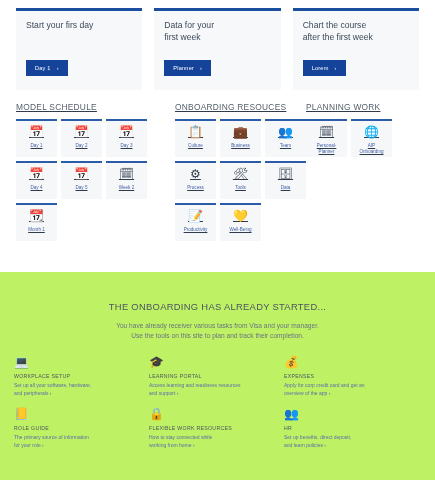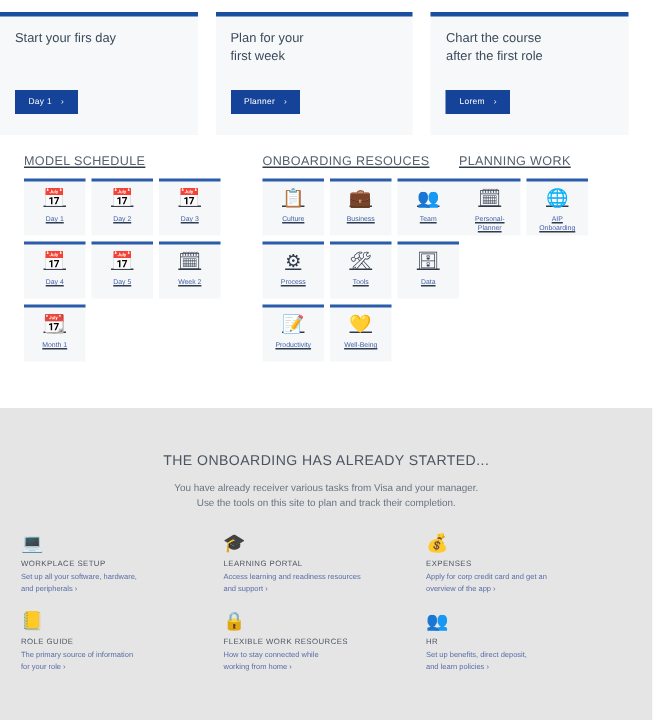--- a/index.html
+++ b/index.html
@@ -4,21 +4,21 @@
 <style>
   html,body{margin:0;padding:0;}
   body{
     width:435px;height:480px;background:#ffffff;
     font-family:"Liberation Sans", sans-serif;
     color:#2f3a4a;overflow:hidden;
   }
   .page{width:435px;height:480px;position:relative;}
 
   
-  .cards{display:flex;gap:12px;padding:8px 16px 0 0;box-sizing:border-box;}
+  .cards{display:flex;gap:12px;padding:8px 16px 0 16px;box-sizing:border-box;}
   .card{
     flex:1;background:#f7f8f9;border-top:3px solid #1a4fa0;
     height:82px;box-sizing:border-box;padding:9px 10px 0 10px;position:relative;
   }
   .card-title{font-size:8.6px;line-height:11.5px;color:#3c4a5c;font-weight:400;}
   .card-btn{
     position:absolute;left:10px;bottom:14px;background:#15439a;color:#fff;
     font-size:5.6px;padding:5px 9px 5px 9px;display:inline-flex;align-items:center;
     gap:6px;letter-spacing:.2px;
   }
@@ -42,21 +42,21 @@
   }
   .tile .gl{font-size:12px;line-height:13px;}
   .tile .tl{
     font-size:4.6px;color:#3f5fa8;margin-top:4px;text-align:center;line-height:5.6px;
     padding:0 2px;
   }
   .tile.blank{background:transparent;border-top:none;}
 
   
   .band{
-    position:absolute;left:0;top:272px;width:435px;height:208px;background:#e5e5e5;
+    position:absolute;left:0;top:272px;width:435px;height:208px;background:#bef264;
   }
   .band-h{
     text-align:center;font-size:9.4px;letter-spacing:.3px;color:#4a5462;
     padding-top:29px;margin:0;
   }
   .band-sub{
     text-align:center;font-size:6.6px;line-height:10px;color:#6a7482;margin:9px 0 0 0;
   }
 
   .links{
@@ -74,30 +74,30 @@
 
   <div class="cards">
     <div class="card">
       <div class="card-title">Start your firs day</div>
       <div class="card-btn">
         <span>Day 1</span>
         <span class="chev">›</span>
       </div>
     </div>
     <div class="card">
-      <div class="card-title" style="white-space: pre-line;">Plan for your
+      <div class="card-title" style="white-space: pre-line;">Data for your
 first week</div>
       <div class="card-btn">
         <span>Planner</span>
         <span class="chev">›</span>
       </div>
     </div>
     <div class="card">
       <div class="card-title" style="white-space: pre-line;">Chart the course
-after the first role</div>
+after the first week</div>
       <div class="card-btn">
         <span>Lorem</span>
         <span class="chev">›</span>
       </div>
     </div>
   </div>
 
   <div class="tiles-wrap">
 
     <div class="col col-model">

